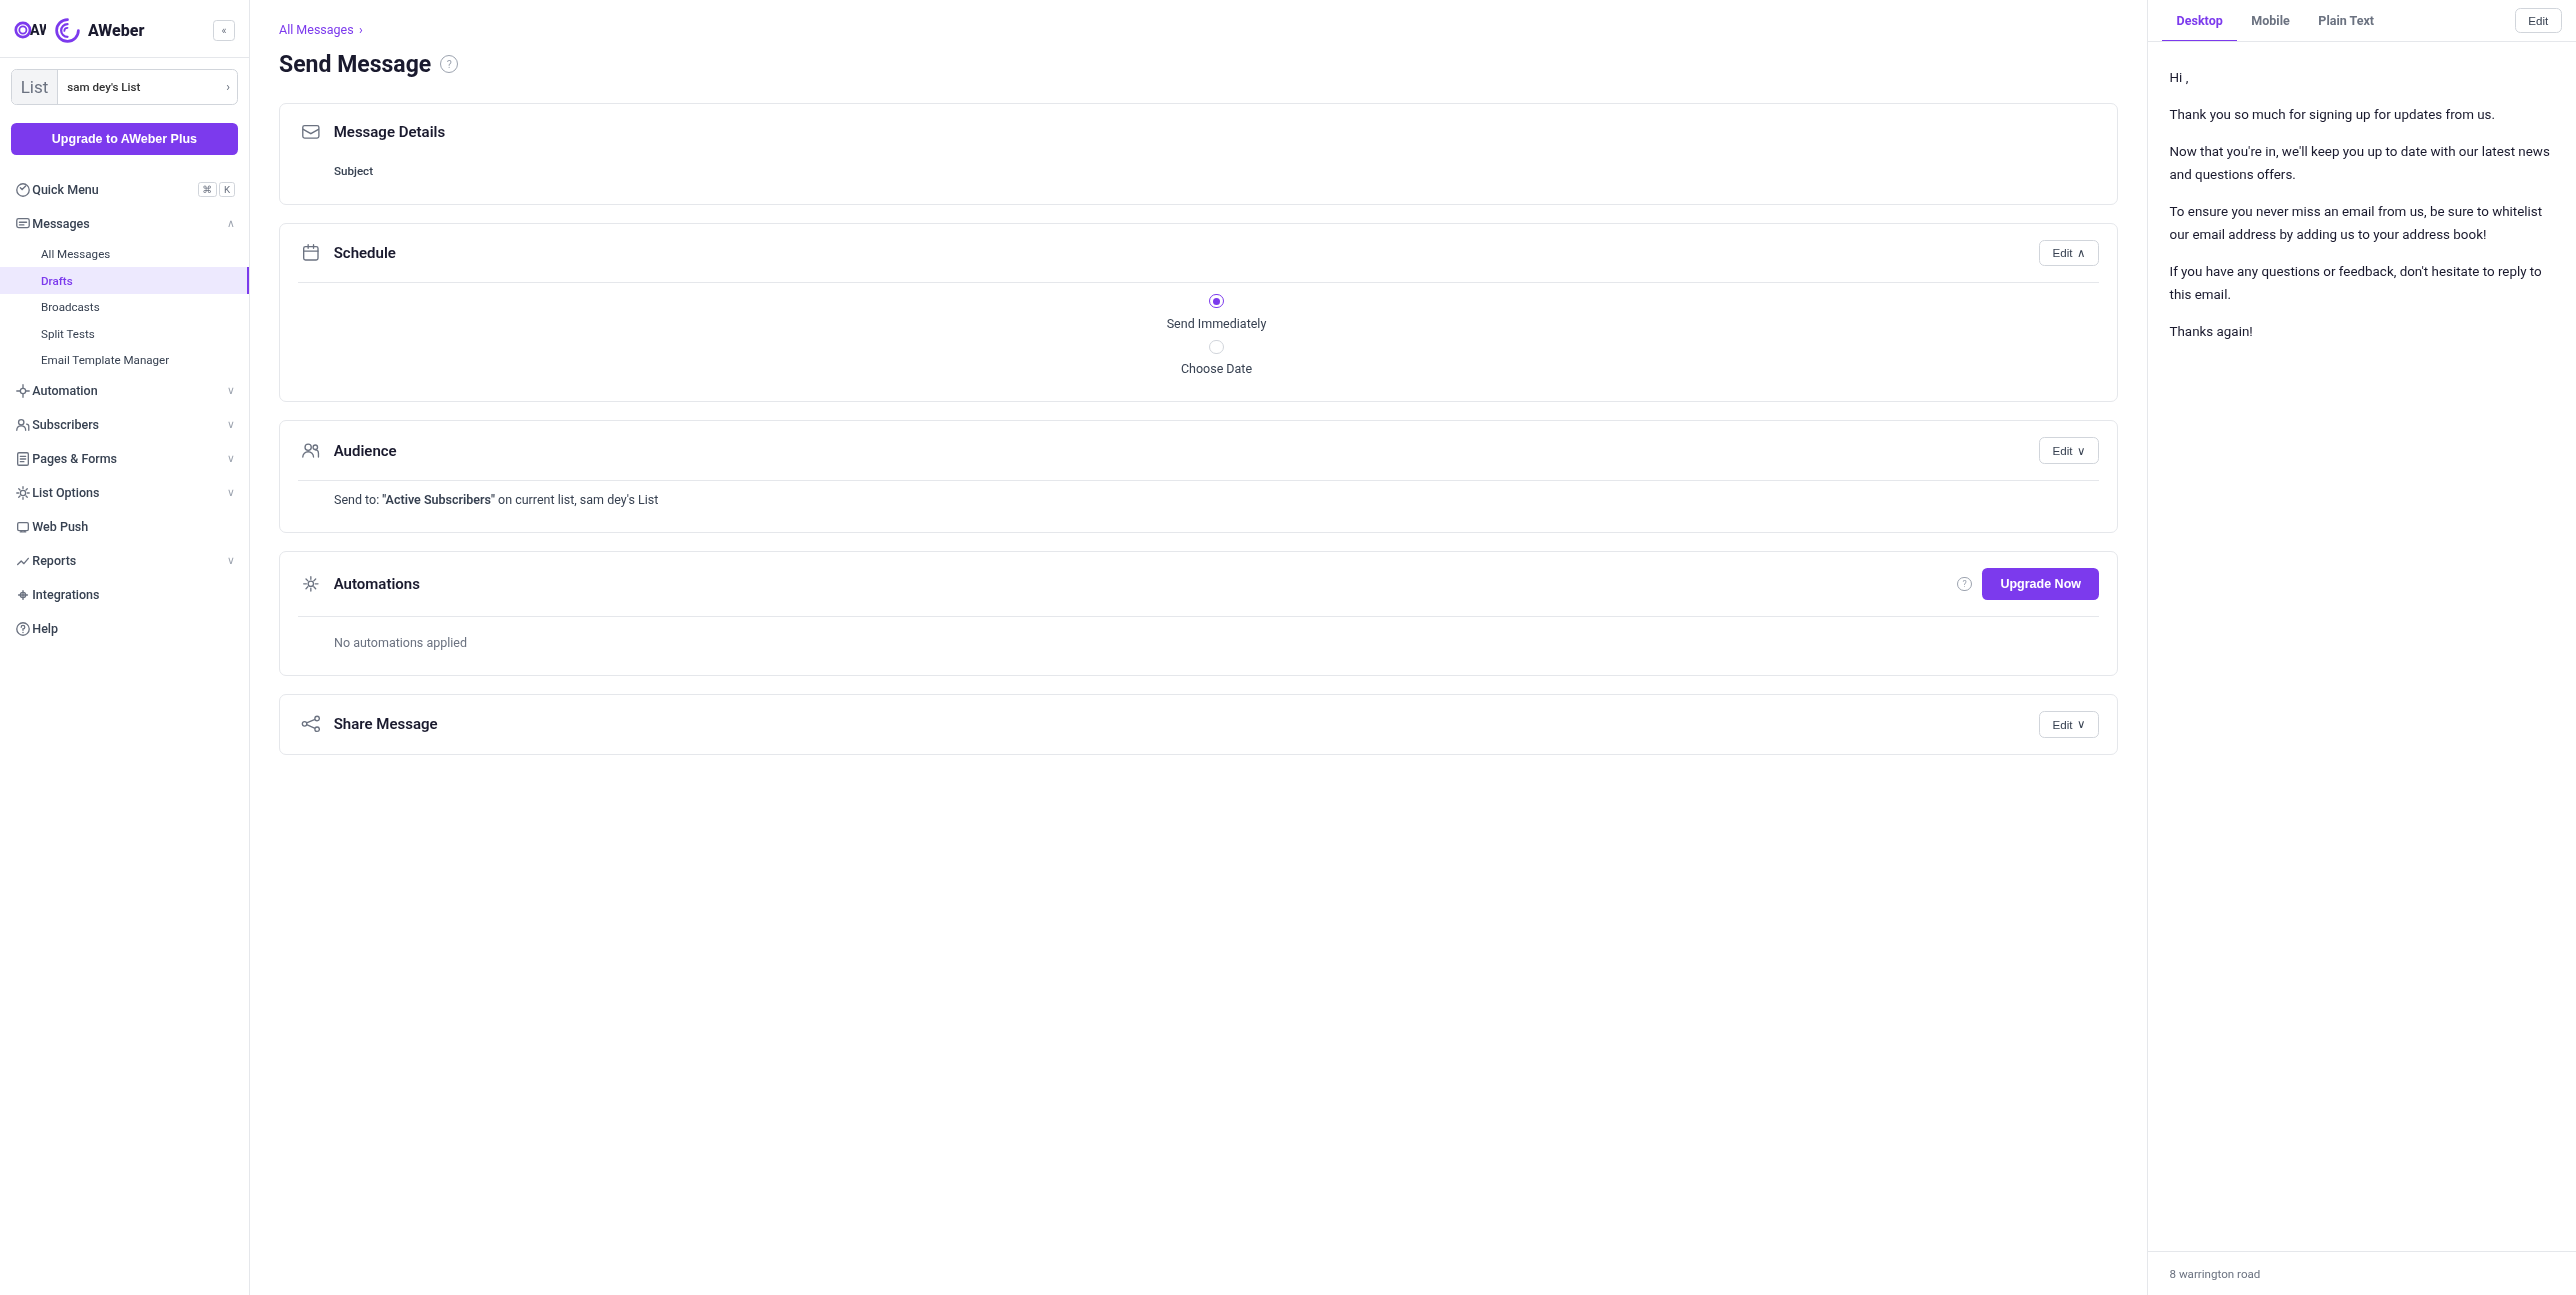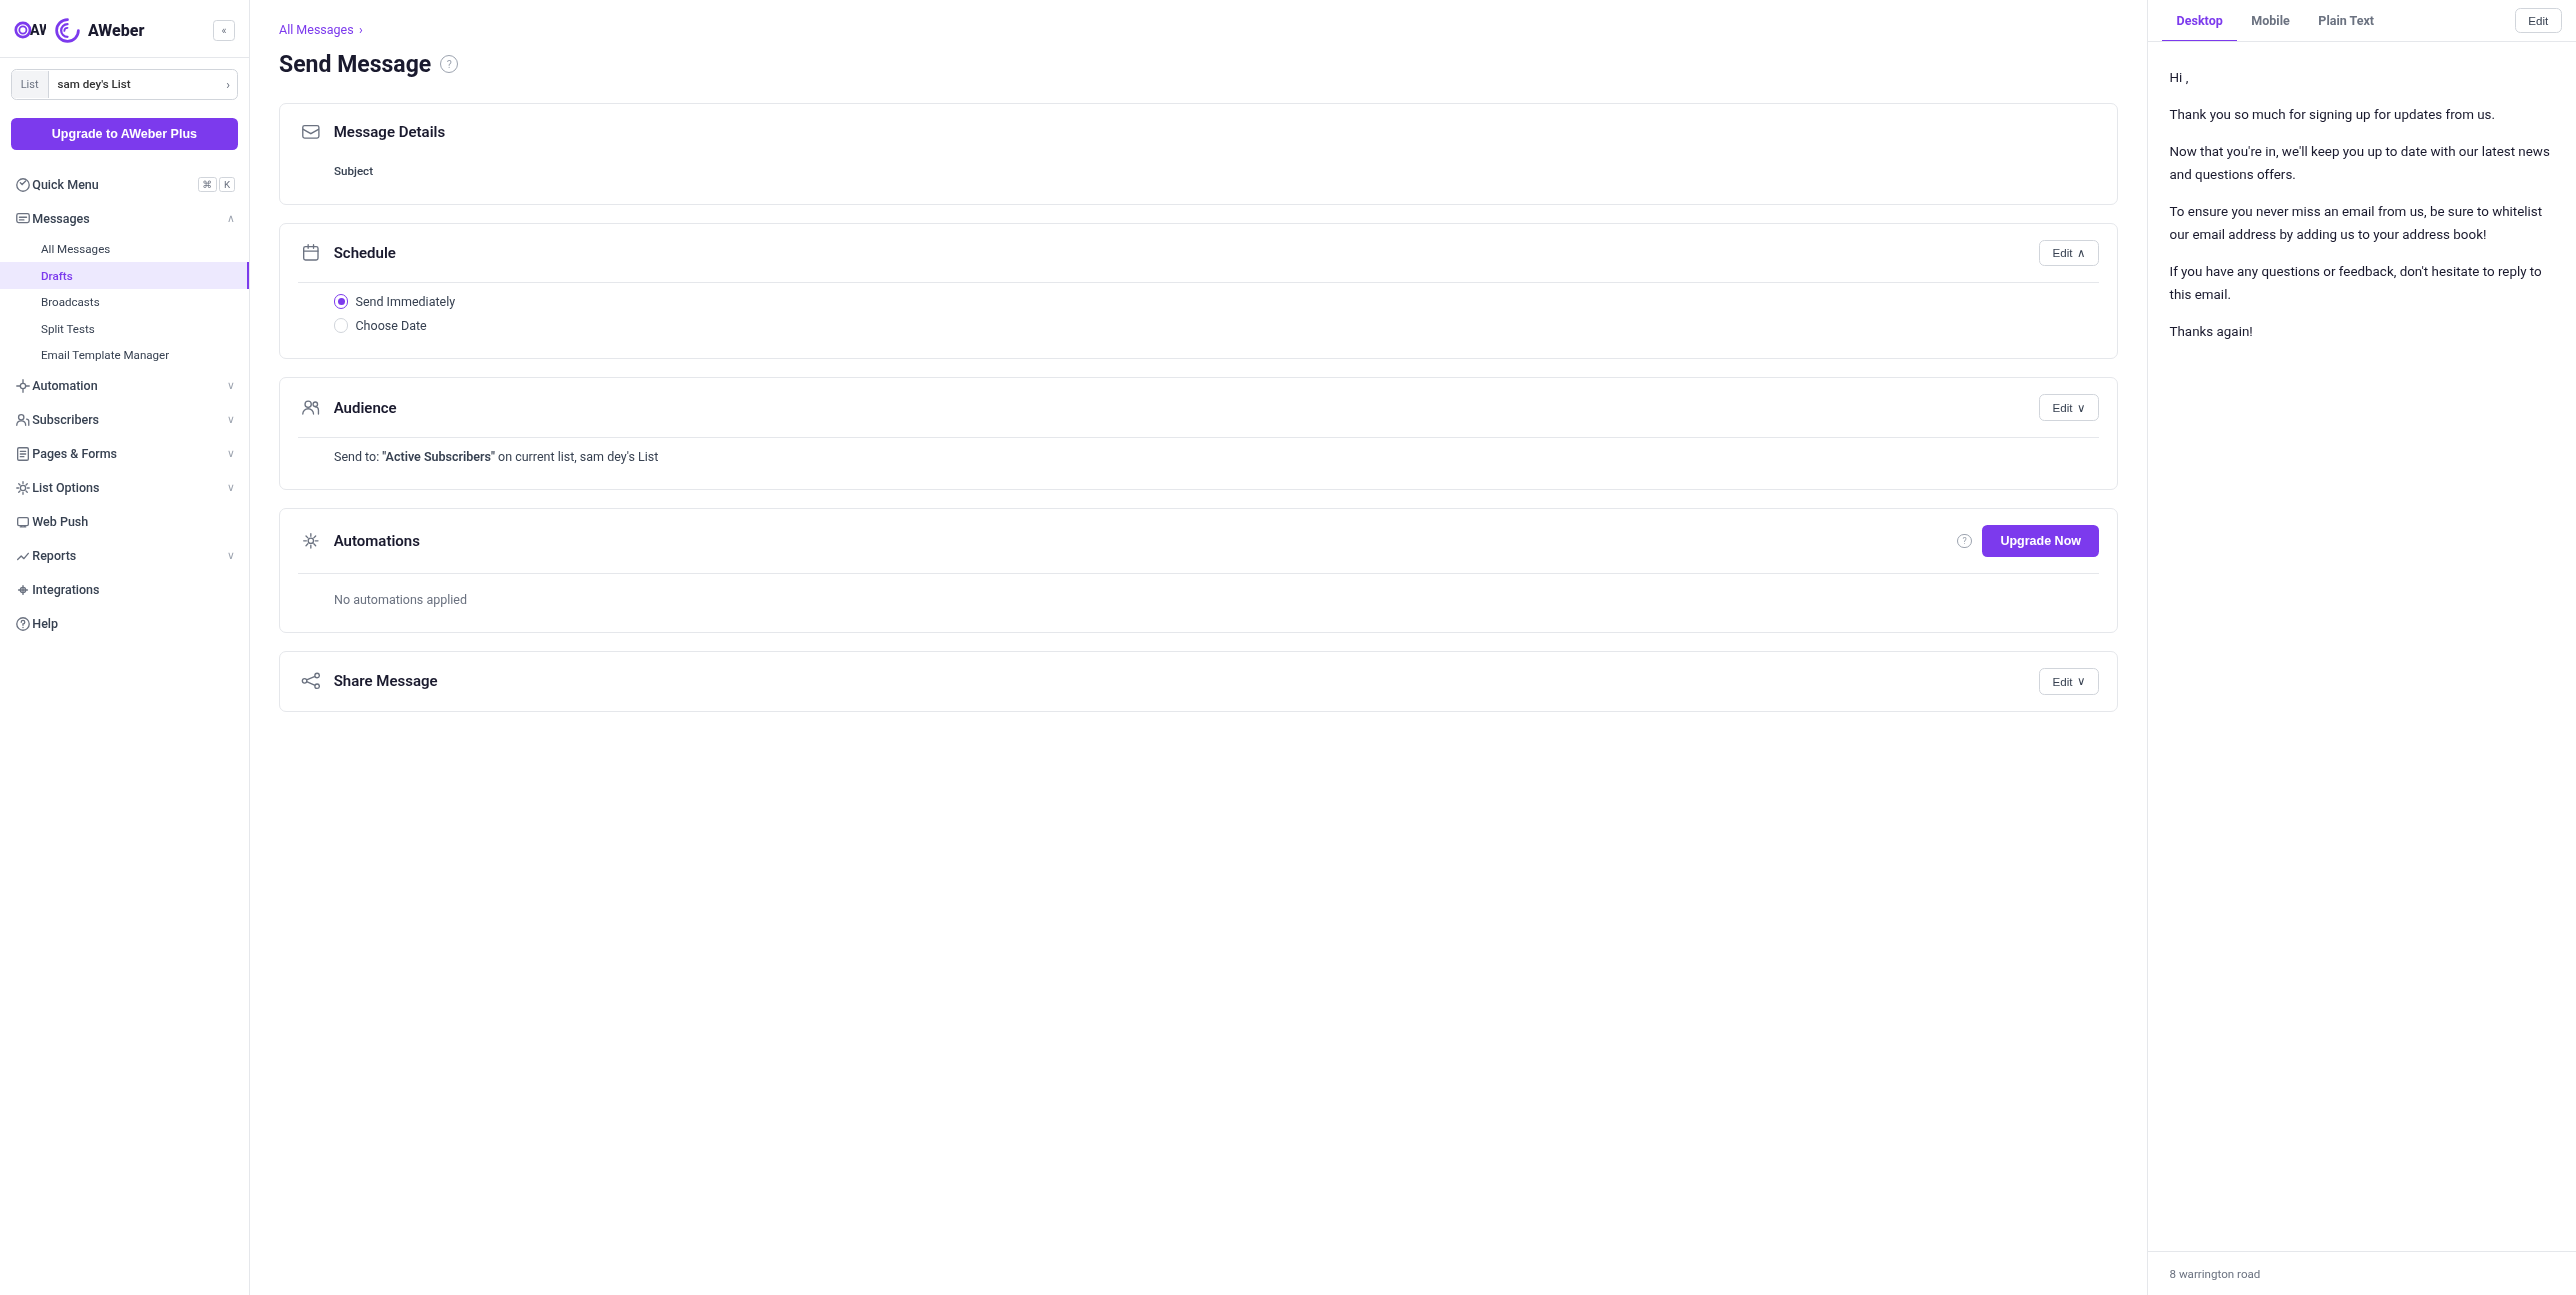--- a/index.html
+++ b/index.html
@@ -5,21 +5,21 @@
     * { box-sizing: border-box; margin: 0; padding: 0; }
     body { font-family: -apple-system, BlinkMacSystemFont, 'Segoe UI', Roboto, sans-serif; background: #f8f9fa; display: flex; height: 100vh; overflow: hidden; font-size: 12.5px; color: #333; }
 
     
     .sidebar { width: 250px; min-width: 250px; background: #fff; border-right: 0.9px solid #e5e7eb; display: flex; flex-direction: column; height: 100vh; overflow-y: auto; }
     .sidebar-logo { padding: 14.3px 14.3px 10.7px; display: flex; align-items: center; justify-content: space-between; border-bottom: 0.9px solid #e5e7eb; }
     .logo-img { display: flex; align-items: center; gap: 7.2px; }
     .logo-spiral { width: 32px; height: 32px; }
     .sidebar-collapse { width: 21.5px; height: 21.5px; border: 0.9px solid #d1d5db; border-radius: 3.6px; display: flex; align-items: center; justify-content: center; cursor: pointer; color: #6b7280; font-size: 10.7px; }
     .list-selector { margin: 10.7px; border: 0.9px solid #d1d5db; border-radius: 5.4px; display: flex; align-items: center; overflow: hidden; }
-    .list-label { background: #f3f4f6; padding: 7.2px 9px; font-size: 11px; color: #6b7280; border-right: 0.9px solid #d1d5db; }
+    .list-label { background: #f3f4f6; padding: 7.2px 9px; font-size: 17px; color: #6b7280; border-right: 0.9px solid #d1d5db; }
     .list-name { flex: 1; padding: 7.2px 9px; font-size: 11.6px; color: #333; font-weight: 500; }
     .list-arrow { padding: 7.2px; color: #6b7280; }
     .upgrade-btn { margin: 7.2px 10.7px 10.7px; background: #7c3aed; color: #fff; border: none; border-radius: 5.4px; padding: 9px; width: calc(100% - 21.5px); cursor: pointer; font-size: 12.5px; font-weight: 600; }
     .sidebar-nav { flex: 1; padding: 7.2px 0; }
     .nav-item { display: flex; align-items: center; padding: 8px 14.3px; cursor: pointer; color: #374151; border-radius: 0; }
     .nav-icon { width: 18px; height: 18px; display: flex; align-items: center; justify-content: center; flex-shrink: 0; color: #6b7280; }
     .nav-label { flex: 1; font-size: 12.5px; font-weight: 500; }
     .nav-chevron { color: #9ca3af; font-size: 10.7px; }
     .nav-shortcut { display: flex; gap: 2.7px; }
     .shortcut-key { border: 0.9px solid #d1d5db; border-radius: 2.7px; padding: 0.9px 3.6px; font-size: 9.8px; color: #6b7280; }
@@ -46,21 +46,21 @@
     .section-edit-btn { border: 0.9px solid #d1d5db; background: #fff; border-radius: 5.4px; padding: 5.4px 12.5px; cursor: pointer; color: #374151; font-size: 11.6px; display: flex; align-items: center; gap: 4.5px; }
     .section-body { padding: 3.6px 18px 18px 54px; }
     .section-divider { height: 0.9px; background: #e5e7eb; margin: 0 18px; }
 
     
     .subject-label { font-size: 11.6px; color: #374151; margin-bottom: 7.2px; font-weight: 500; }
     .subject-input { width: 100%; border: 0.9px solid #d1d5db; border-radius: 5.4px; padding: 9px 12.5px; font-size: 12.5px; color: #1a1a2e; background: #fff; }
 
     
     .radio-group { display: flex; flex-direction: column; gap: 9px; padding: 7.2px 0; }
-    .radio-item { display: flex; align-items: center; gap: 7.2px; cursor: pointer; }
+    .radio-item { display: flex; align-items: center; gap: 7.2px; cursor: pointer; flex-direction: column; }
     .radio-dot { width: 14.3px; height: 14.3px; border-radius: 50%; border: 1.8px solid #7c3aed; display: flex; align-items: center; justify-content: center; }
     .radio-dot.filled::after { content: ''; width: 7.2px; height: 7.2px; border-radius: 50%; background: #7c3aed; display: block; }
     .radio-dot.empty { border-color: #d1d5db; }
     .radio-label { font-size: 12.5px; color: #374151; }
 
     
     .audience-text { font-size: 12.5px; color: #374151; padding: 7.2px 0; }
     .audience-text strong { font-weight: 600; }
 
     

